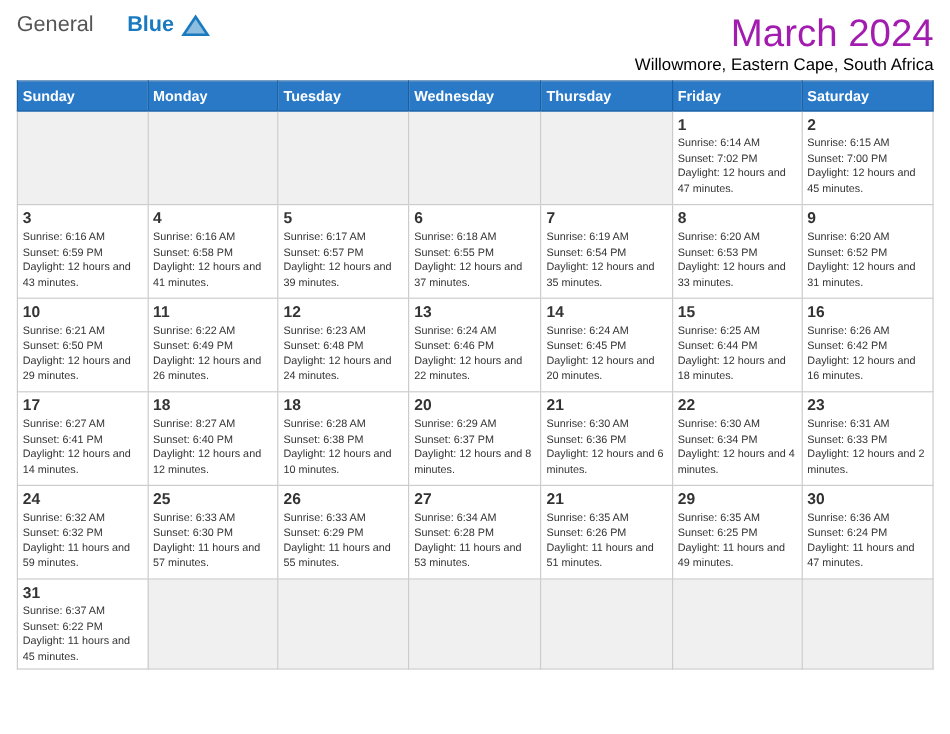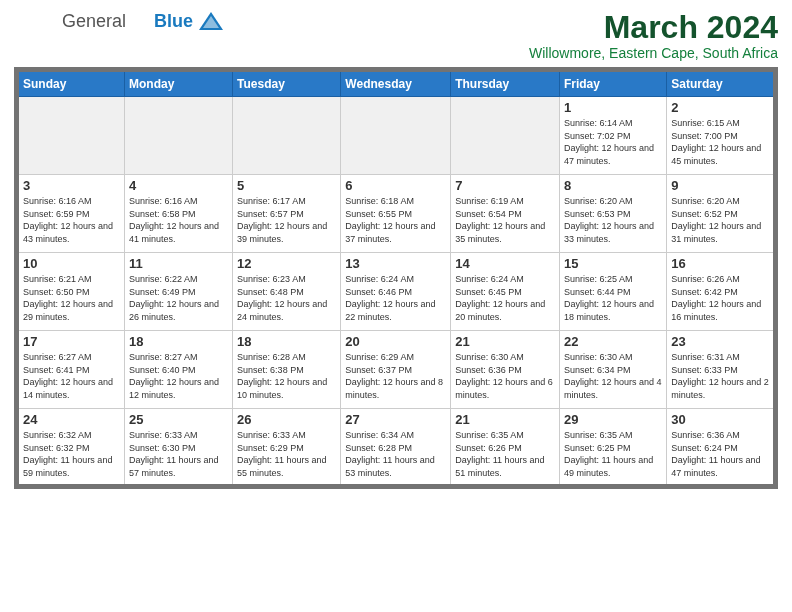--- a/index.html
+++ b/index.html
@@ -22,44 +22,44 @@
     }
     .logo {
       display: flex;
       align-items: center;
       gap: 2px;
     }
     .logo-text {
       font-size: 18px;
       line-height: 1;
     }
-    .logo-general { color: #555; font-weight: normal; margin-left: 48px; }
+    .logo-general { color: #555; font-weight: normal; }
     .logo-blue { color: #1a7abf; font-weight: bold; padding-left: 28px; }
     .logo-icon {
       width: 28px;
       height: 22px;
       margin-left: 2px;
     }
     .title-area {
       text-align: right;
     }
     .month-title {
       font-size: 32px;
-      font-weight: bold;
-      color: #14532d;
+      font-weight: normal;
+      color: #a21caf;
       line-height: 1.1;
     }
     .subtitle {
       font-size: 14px;
-      color: #15803d;
+      color: #000000;
     }
     .calendar {
       width: 100%;
       border-collapse: collapse;
-      border: 5px solid #737373;
+      border: 1px solid #737373;
     }
     .calendar th {
       background: #2979c7;
       color: #fff;
       font-size: 12px;
       font-weight: bold;
       padding: 5px 4px;
       text-align: left;
       border: 1px solid #1a5fa3;
     }
@@ -343,15 +343,30 @@
 and 49 minutes.</div>
           </td>
           <td>
             <span class="day-number">30</span>
             <div class="day-info">Sunrise: 6:36 AM
 Sunset: 6:24 PM
 Daylight: 11 hours
 and 47 minutes.</div>
           </td>
         </tr>
+        <tr class="row-last">
+          <td style="height: 58px;">
+            <span class="day-number">31</span>
+            <div class="day-info">Sunrise: 6:37 AM
+Sunset: 6:22 PM
+Daylight: 11 hours
+and 45 minutes.</div>
+          </td>
+          <td class="empty" style="height: 58px;"></td>
+          <td class="empty" style="height: 58px;"></td>
+          <td class="empty" style="height: 58px;"></td>
+          <td class="empty" style="height: 58px;"></td>
+          <td class="empty" style="height: 58px;"></td>
+          <td class="empty" style="height: 58px;"></td>
+        </tr>
       </tbody>
   </table>
 </div>
 
 </body></html>

